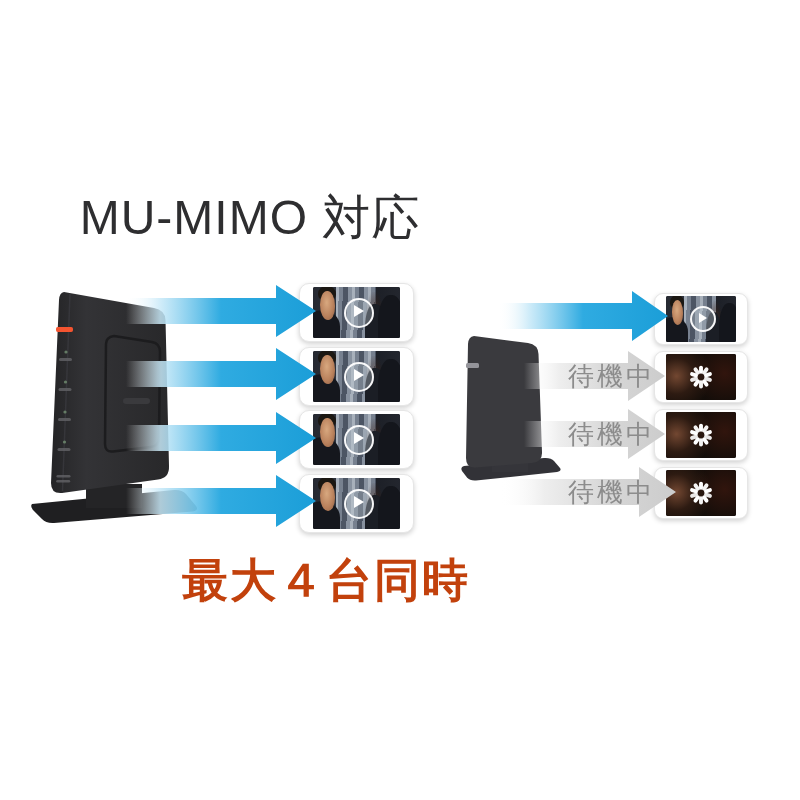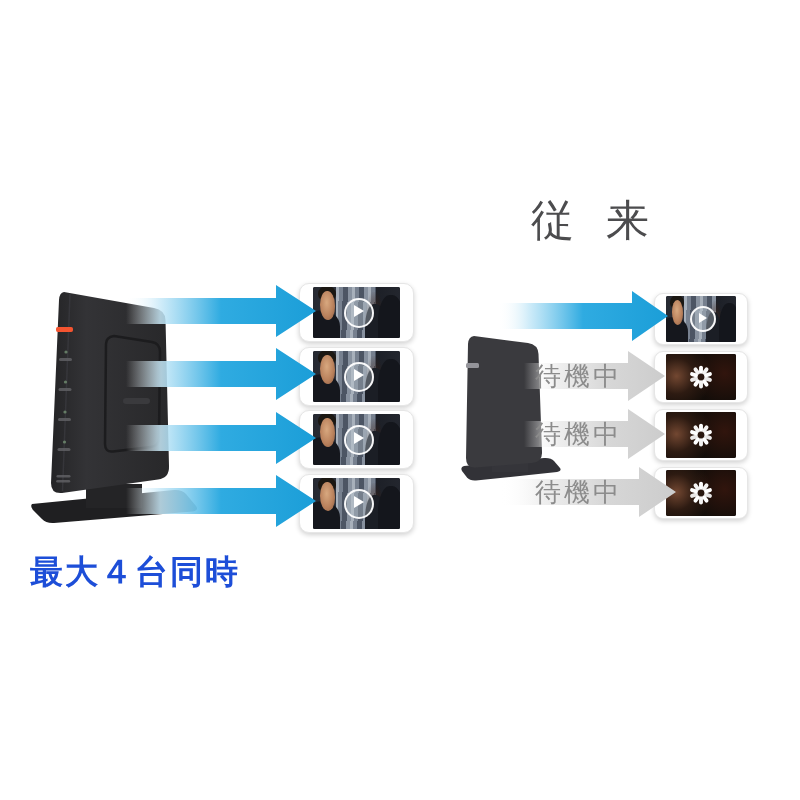--- a/index.html
+++ b/index.html
@@ -13,29 +13,29 @@
   
   .title-left{
     left:30px;top:186px;width:440px;text-align:center;
     font-size:48px;font-weight:500;color:#2e2e30;letter-spacing:1px;
   }
   .title-right{
     left:480px;top:192px;width:230px;text-align:center;
     font-size:43px;font-weight:500;color:#4c4c4e;letter-spacing:10px;
   }
   .caption-left{
-    left:30px;top:550px;width:440px;text-align:left;
-    font-size:33px;font-weight:700;color:#1d4ed8;letter-spacing:2px;
+    left:30px;top:550px;width:440px;text-align:right;
+    font-size:46px;font-weight:700;color:#c2410c;letter-spacing:2px;
   }
   .caption-right{
     left:425px;top:560px;width:360px;text-align:center;
     font-size:30px;font-weight:500;color:#595959;letter-spacing:0.5px;
   }
   .waiting-label{
-    width:120px;height:28px;text-align:left;line-height:28px;
+    width:120px;height:28px;text-align:right;line-height:28px;
     font-size:26px;font-weight:500;color:#8c8c8c;letter-spacing:3px;
   }
 
   
   .phone{
     position:absolute;background:#ffffff;border:1px solid #e6e6e6;
     border-radius:10px;box-shadow:0 2px 5px rgba(0,0,0,0.18);
   }
   .phone.big{width:113px;height:57px;}
   .phone.small{width:92px;height:50px;border-radius:9px;}
@@ -119,21 +119,21 @@
         <rect x="-1.8" y="-10.5" width="3.6" height="7.5" rx="1.8" transform="rotate(144)"></rect>
         <rect x="-1.8" y="-10.5" width="3.6" height="7.5" rx="1.8" transform="rotate(180)" opacity="0.95"></rect>
         <rect x="-1.8" y="-10.5" width="3.6" height="7.5" rx="1.8" transform="rotate(216)"></rect>
         <rect x="-1.8" y="-10.5" width="3.6" height="7.5" rx="1.8" transform="rotate(252)" opacity="0.9"></rect>
         <rect x="-1.8" y="-10.5" width="3.6" height="7.5" rx="1.8" transform="rotate(288)"></rect>
         <rect x="-1.8" y="-10.5" width="3.6" height="7.5" rx="1.8" transform="rotate(324)" opacity="0.95"></rect>
       </g>
     </defs>
   </svg>
 
-  <div class="abs title-right">従 来</div>
+  <div class="abs title-left">MU-MIMO 対応</div>
 
   <svg class="abs" style="left:28px;top:272px" width="185" height="252" viewBox="0 0 185 252">
 
     <path d="M 4,232 L 146,218 Q 154,217.5 158,222 L 168,234 Q 171,238 165,239.5 L 26,251 Q 18,251.5 14,247 L 5,238 Q 2,234 4,232 Z" fill="#1f1f21"></path>
     <rect x="58" y="212" width="56" height="24" fill="#242426"></rect>
 
     <path d="M 36,20 L 126,36 Q 137,38 137.5,48 L 141,194 Q 141.5,206 130,207.5 L 34,221 Q 23,222 23,211 L 31,28 Q 31.5,20.5 36,20 Z" fill="url(#gBody)"></path>
 
     <path d="M 42,22 L 34.5,219" stroke="#3a3a3e" stroke-width="1.5" fill="none" opacity="0.8"></path>
 

